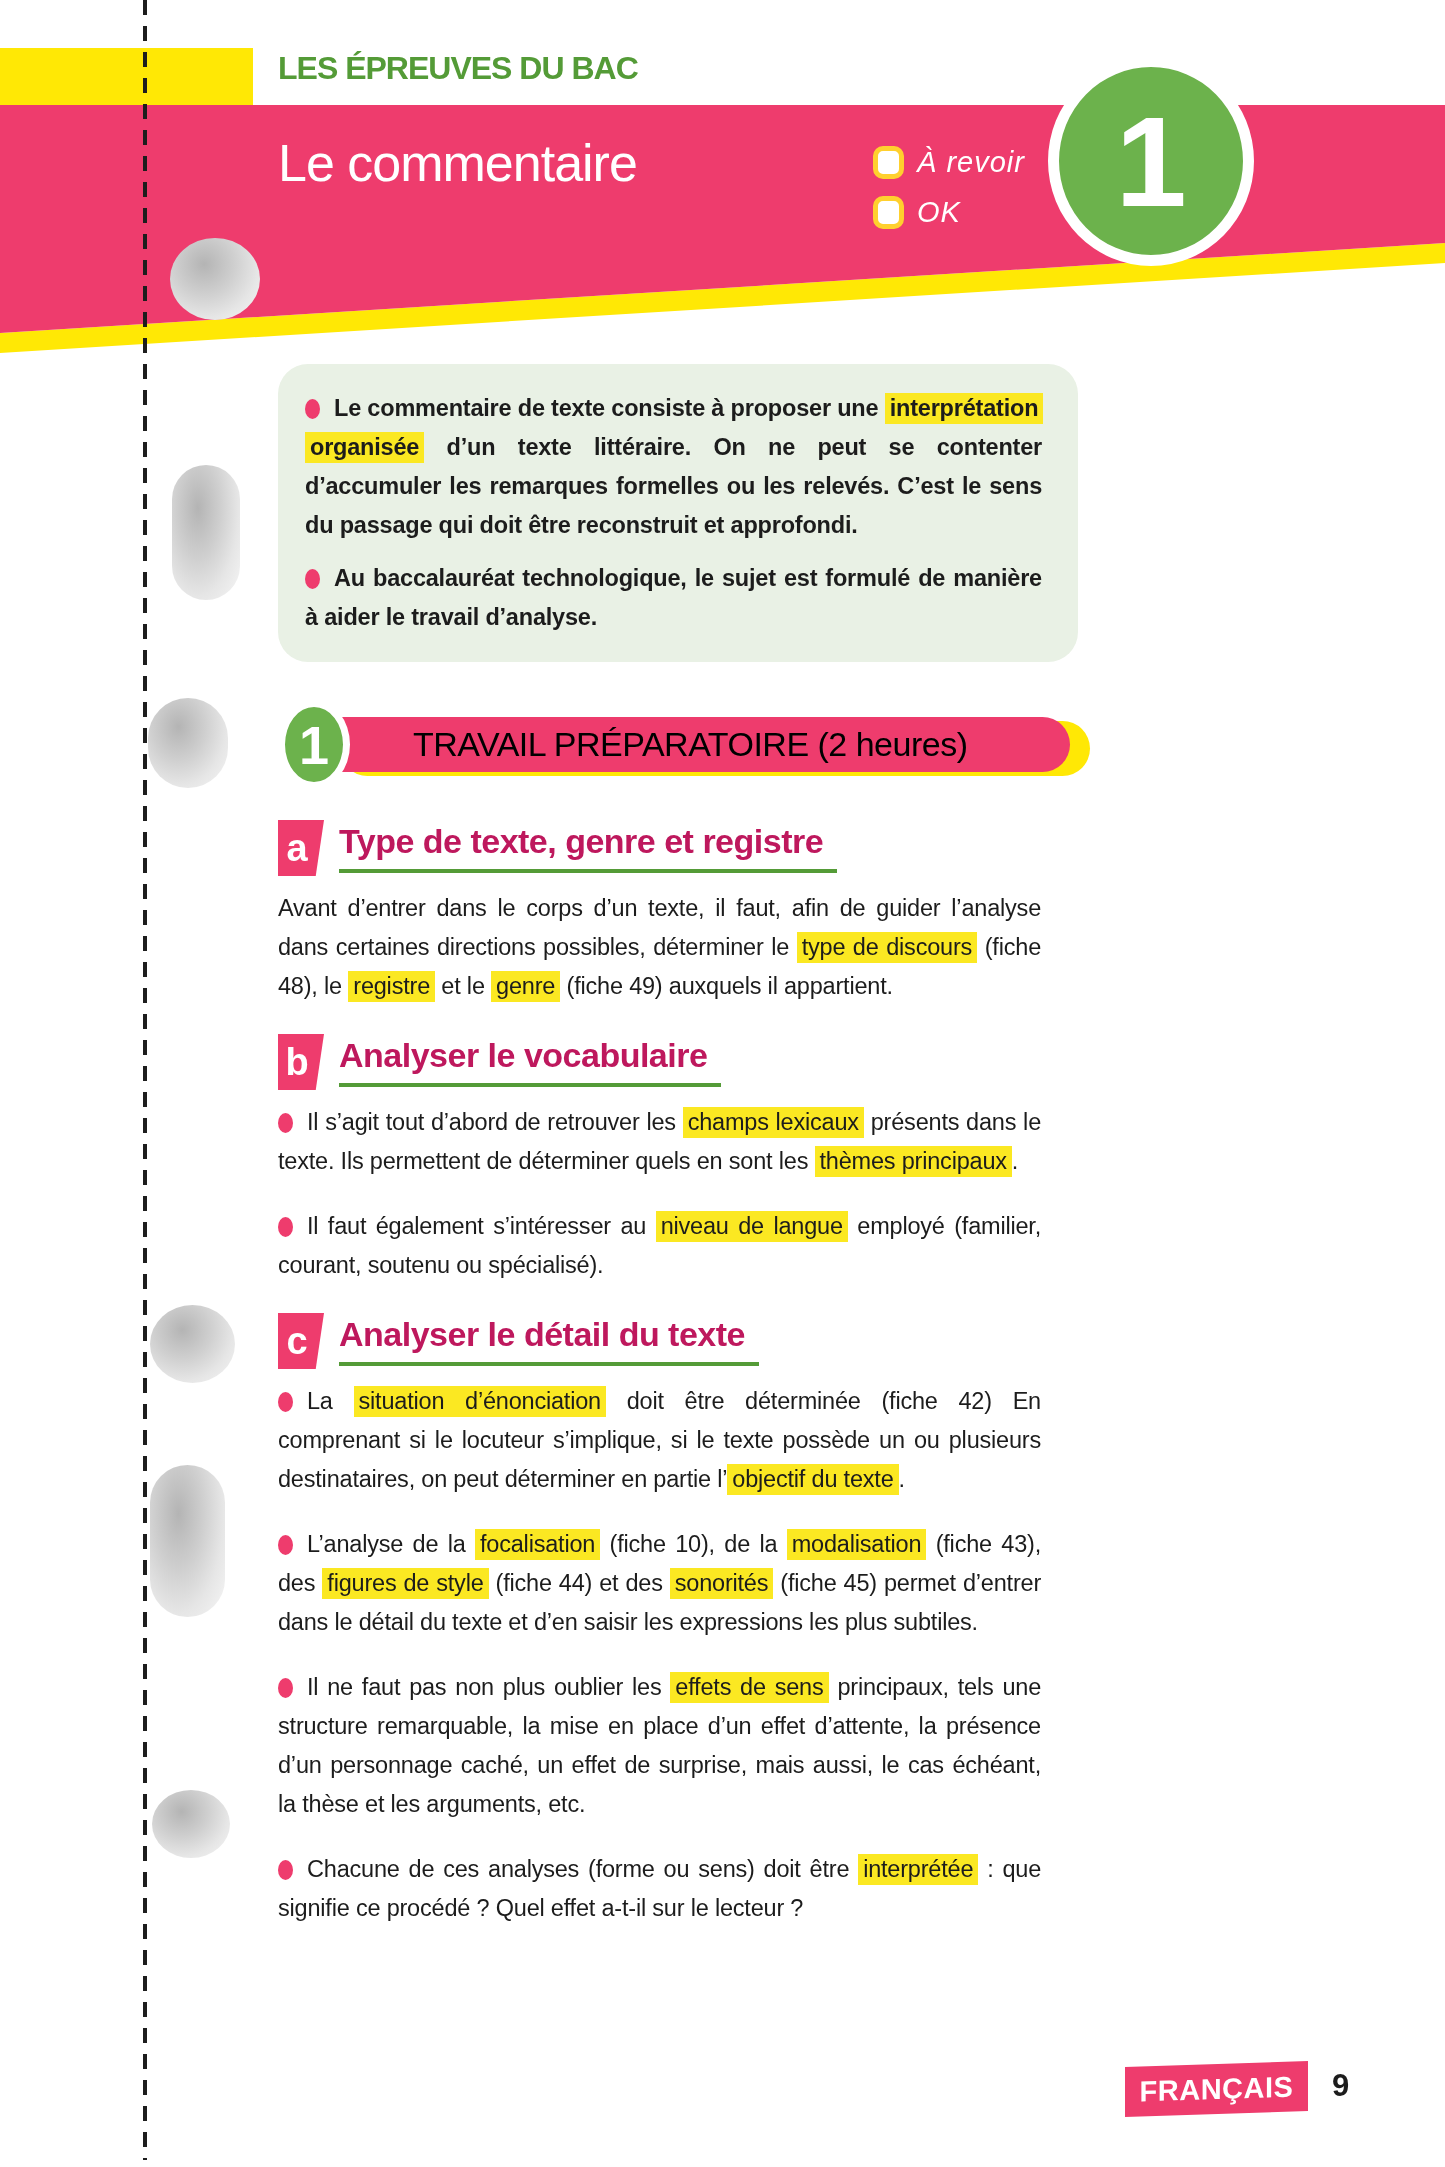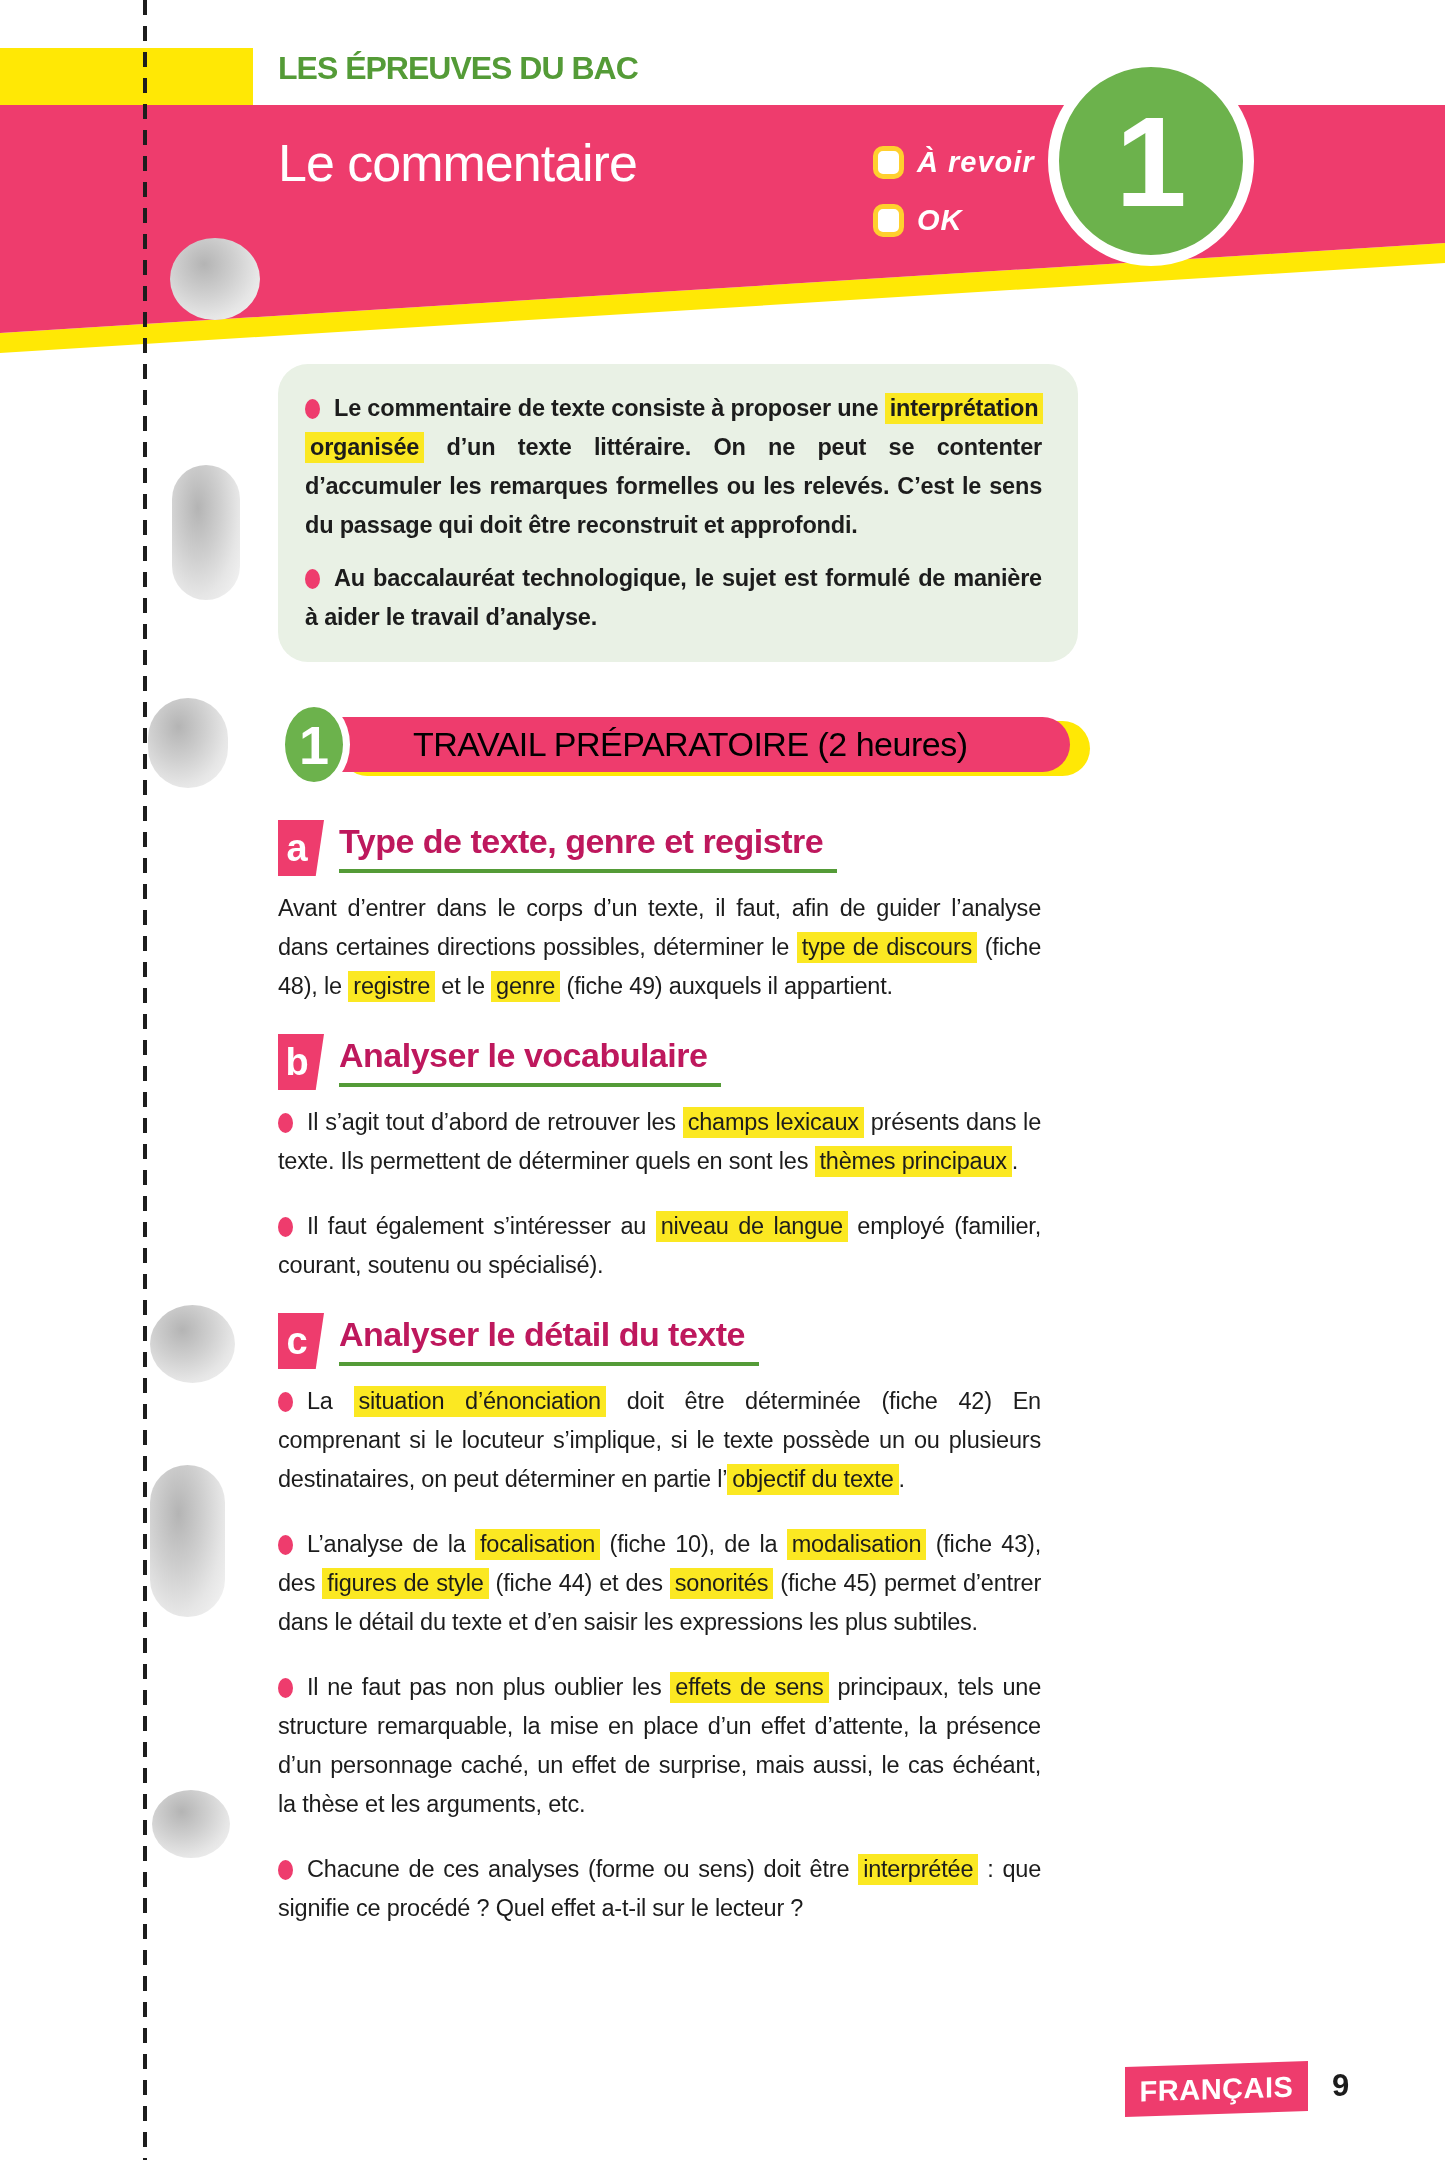--- a/index.html
+++ b/index.html
@@ -16,24 +16,24 @@
   .top-yellow{position:absolute;left:0;top:48px;width:253px;height:57px;background:#ffe805;z-index:5;}
   .eyebrow{position:absolute;left:278px;top:50px;z-index:6;color:#549b37;
            font-size:32px;font-weight:800;letter-spacing:-1px;}
   .pink-banner{position:absolute;left:0;top:105px;width:1445px;height:232px;background:#ee3c6d;z-index:4;
                clip-path:polygon(0 0,100% 0,100% 138px,0 228px);}
   .yellow-diag{position:absolute;left:0;top:105px;width:1445px;height:252px;background:#ffe805;z-index:3;
                clip-path:polygon(0 228px,100% 138px,100% 158px,0 248px);}
   .page-title{position:absolute;left:278px;top:126px;z-index:6;color:#fff;
               font-size:52px;font-weight:400;line-height:75px;letter-spacing:-1px;}
   .chk-row{position:absolute;left:873px;display:flex;align-items:center;z-index:6;}
-  .chk-row.r1{top:146px;} .chk-row.r2{top:204px;}
+  .chk-row.r1{top:146px;} .chk-row.r2{top:196px;}
   .chk-box{width:31px;height:33px;border:5px solid #ffd02e;border-radius:10px;background:#fff;
            box-sizing:border-box;display:inline-block;flex:none;}
-  .chk-label{margin-left:13px;color:#fff;font-size:29px;font-style:italic;font-weight:700;letter-spacing:1px;}
+  .chk-label{margin-left:13px;color:#fff;font-size:29px;font-style:italic;font-weight:400;letter-spacing:1px;}
   .fiche-circle{position:absolute;left:1048px;top:56px;width:206px;height:210px;border-radius:50%;
                 background:#6cb24c;border:11px solid #fff;box-sizing:border-box;z-index:6;
                 display:flex;align-items:center;justify-content:center;
                 color:#fff;font-size:128px;font-weight:800;}
 
   
   .content{position:absolute;left:278px;top:364px;width:800px;z-index:10;}
   .para{font-size:23.5px;line-height:39px;text-align:justify;letter-spacing:-0.2px;margin:0;}
   .bullet{display:inline-block;width:15px;height:20px;border-radius:50%;background:#ee3c6d;
           margin-right:14px;vertical-align:-3px;}

